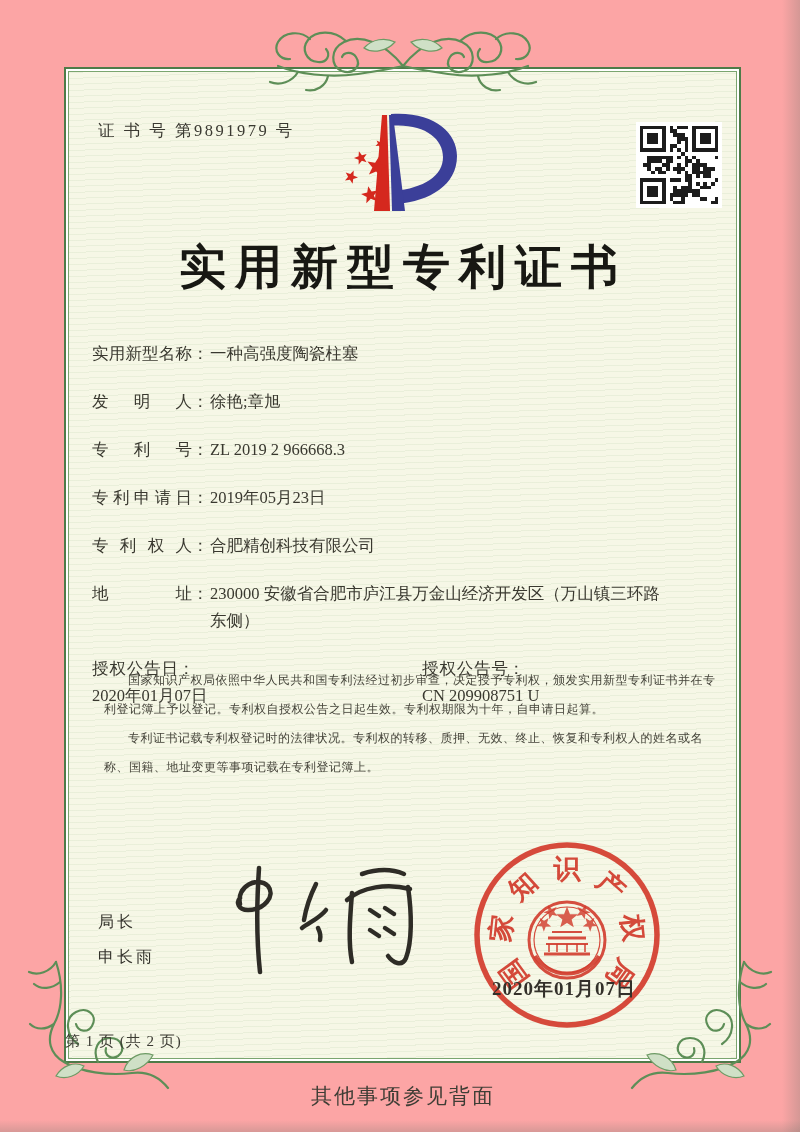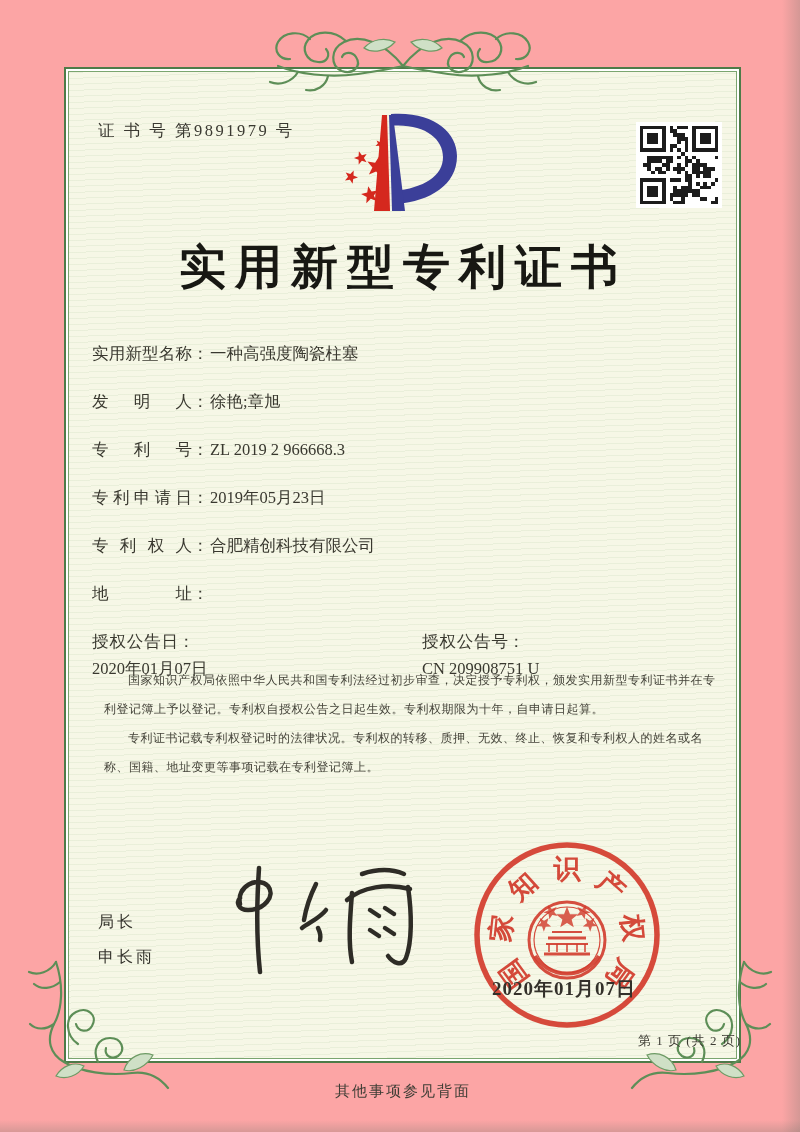--- a/index.html
+++ b/index.html
@@ -77,26 +77,26 @@
   .seal-ring { fill:none; stroke:var(--seal-red,#d23b2c); stroke-width:5.5; opacity:0.92; }
   .seal-char { fill:var(--seal-red,#d23b2c); font-size:27px; font-weight:bold; opacity:0.92;
                font-family:"Liberation Serif","DejaVu Serif",serif; }
   .emblem * { stroke:var(--seal-red,#d23b2c); opacity:0.9; }
   .seal-date {
     position:absolute; left:-6px; right:0; top:136px; text-align:center;
     font-size:19px; font-weight:bold; color:#33302a; letter-spacing:1px; white-space:nowrap;
   }
   
   .page-info {
-    position:absolute; left:65px; top:1032px; width:676px; text-align:right;
-    font-size:13px; color:#3c3b33; letter-spacing:1px;
+    position:absolute; left:65px; top:1032px; width:676px; text-align:left;
+    font-size:15px; color:#3c3b33; letter-spacing:1px;
   }
   .back-note {
     position:absolute; left:65px; top:1082px; width:676px; text-align:center;
-    font-size:15px; color:#3e3d35; letter-spacing:2px;
+    font-size:21px; color:#3e3d35; letter-spacing:2px;
   }
   
   .scan-shadow-r {
     position:absolute; right:0; top:0; width:18px; height:100%;
     background:linear-gradient(to right, rgba(0,0,0,0), rgba(120,120,112,0.30));
   }
   .scan-shadow-b {
     position:absolute; left:0; bottom:0; width:100%; height:12px;
     background:linear-gradient(to bottom, rgba(0,0,0,0), rgba(120,120,112,0.28));
   }
@@ -323,20 +323,21 @@
           <span class="ltext">专利权人</span>
           <span class="colon">：</span>
         </span>
       <span class="fvalue">合肥精创科技有限公司</span>
     </div>
     <div class="frow">
       <span class="flabel">
           <span class="ltext">地址</span>
           <span class="colon">：</span>
         </span>
+      <span class="fvalue">230000 安徽省合肥市庐江县万金山经济开发区（万山镇三环路东侧）</span>
     </div>
     <div class="frow grant-row">
       <span class="grant-pair first">
         <span class="flabel">
             <span class="ltext">授权公告日</span>
             <span class="colon">：</span>
           </span>
         <span class="fvalue">2020年01月07日</span>
       </span>
       <span class="grant-pair">

